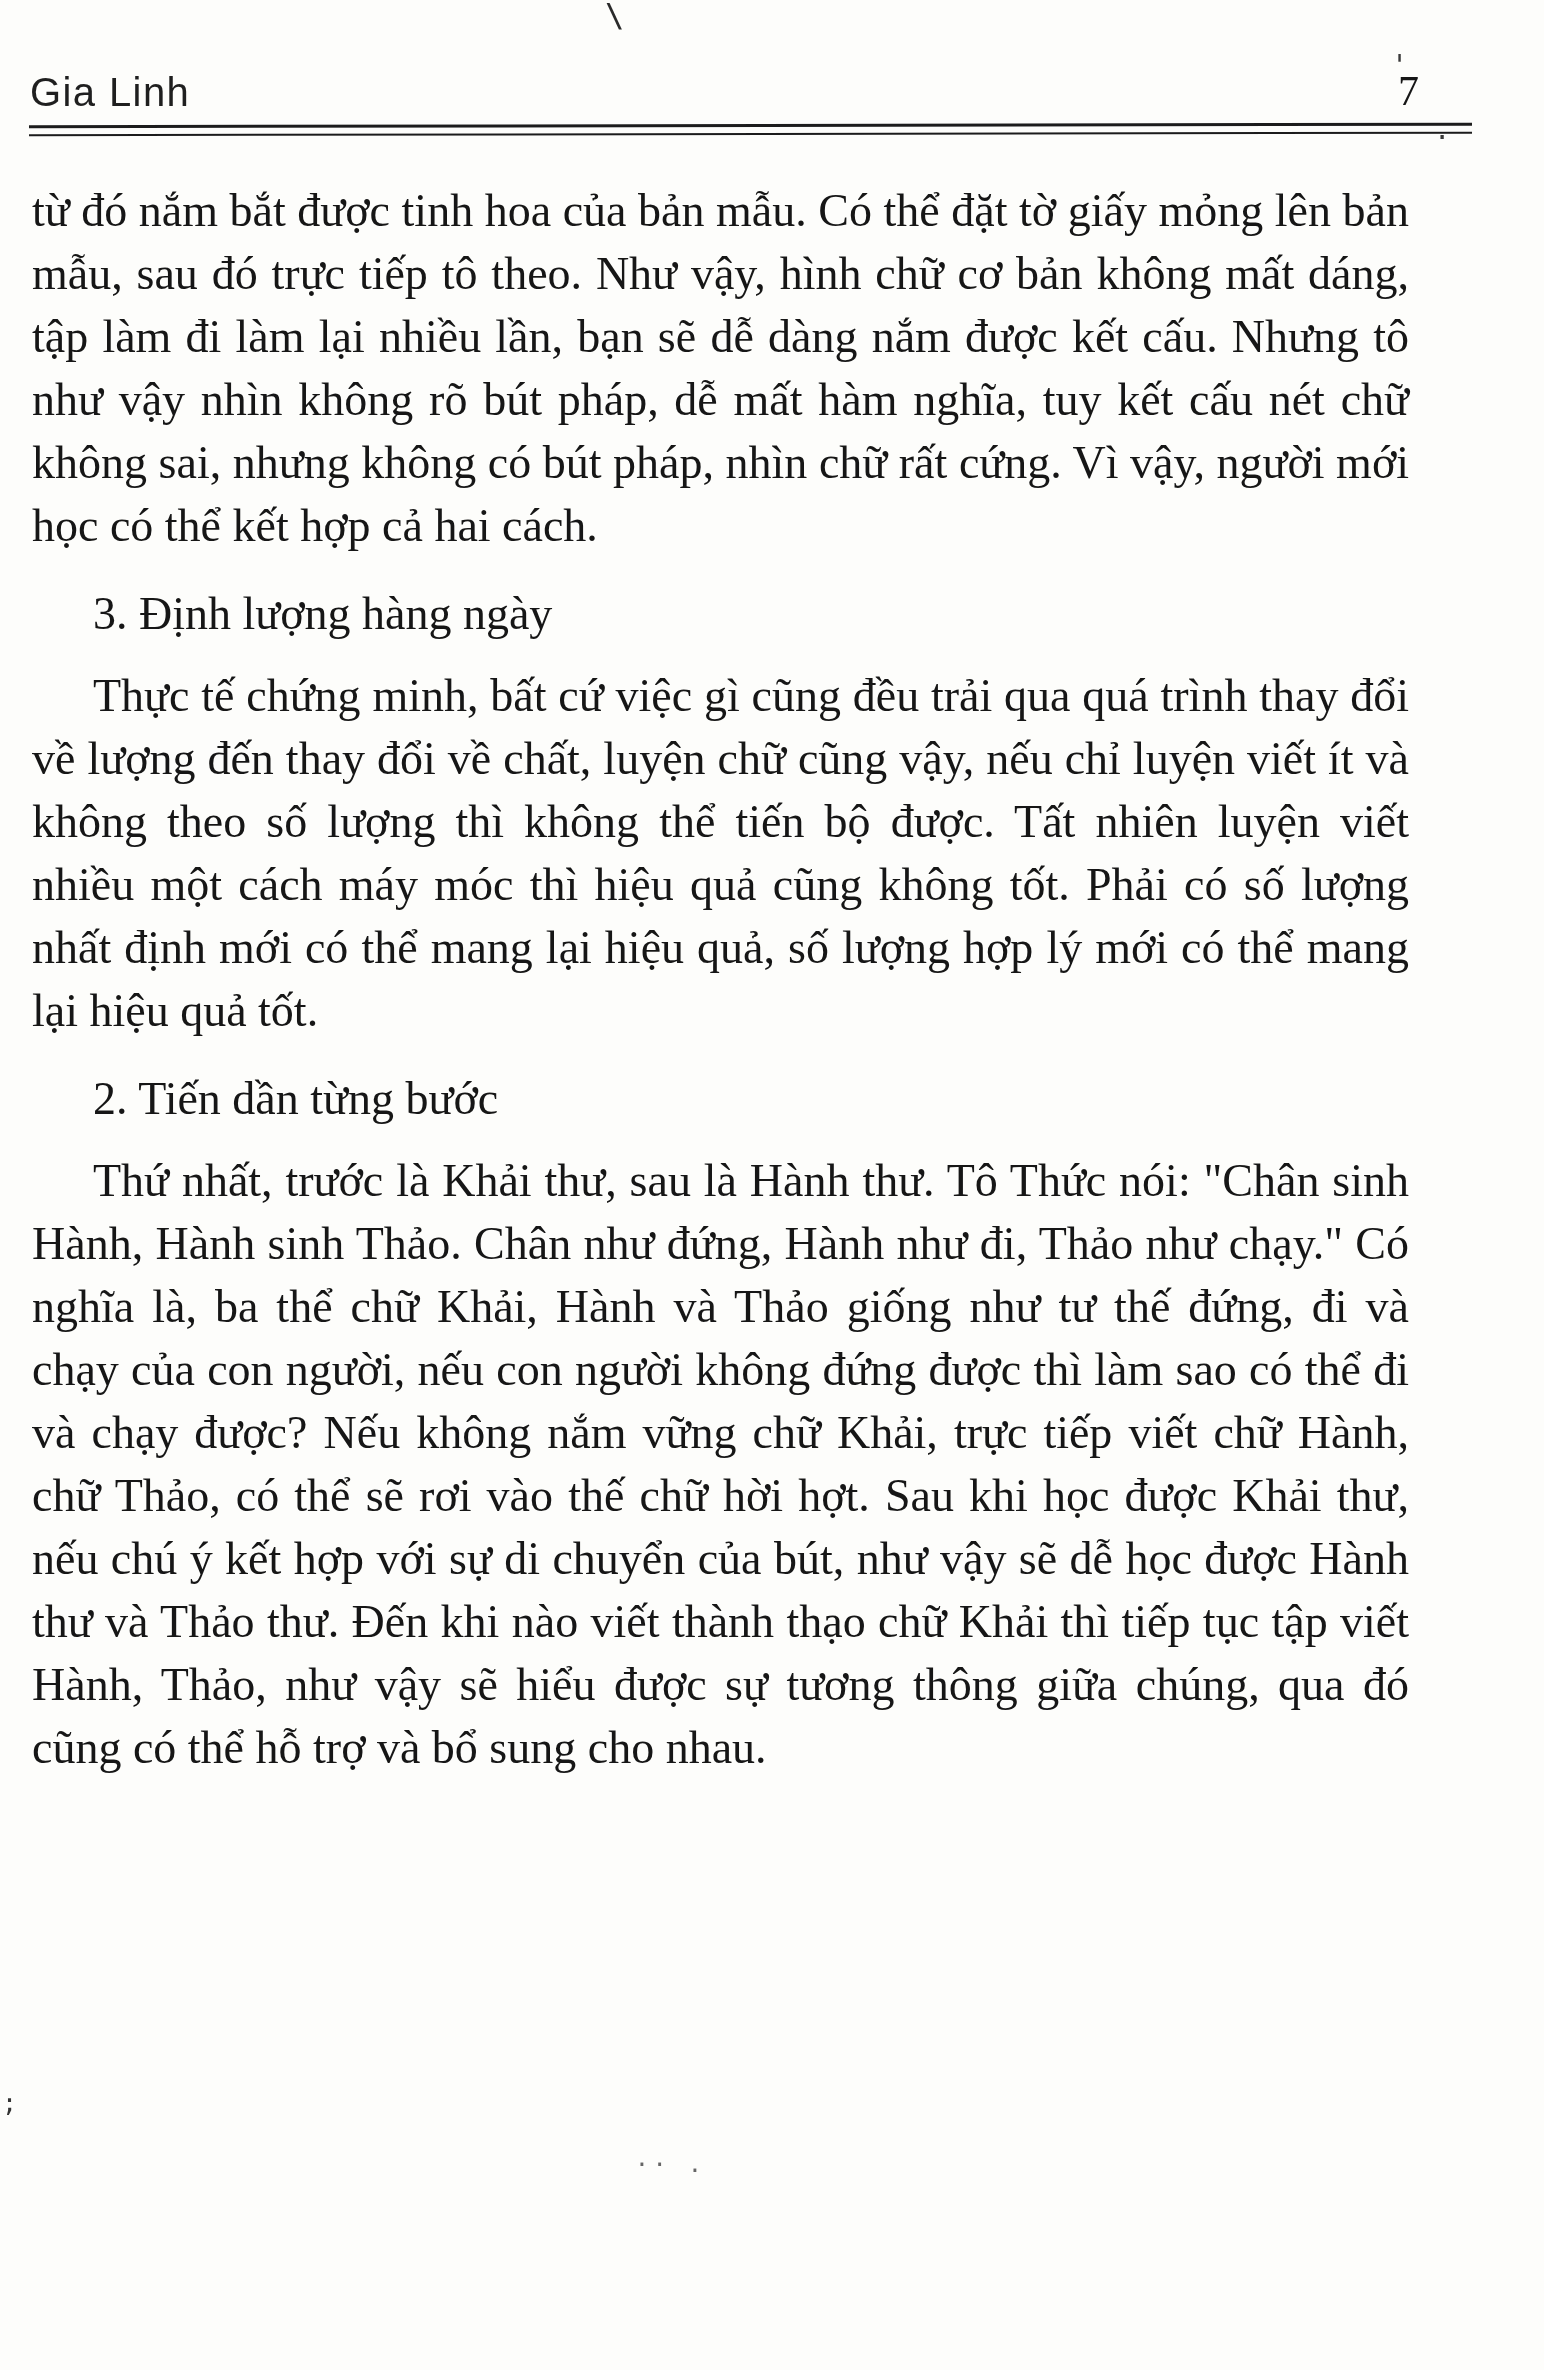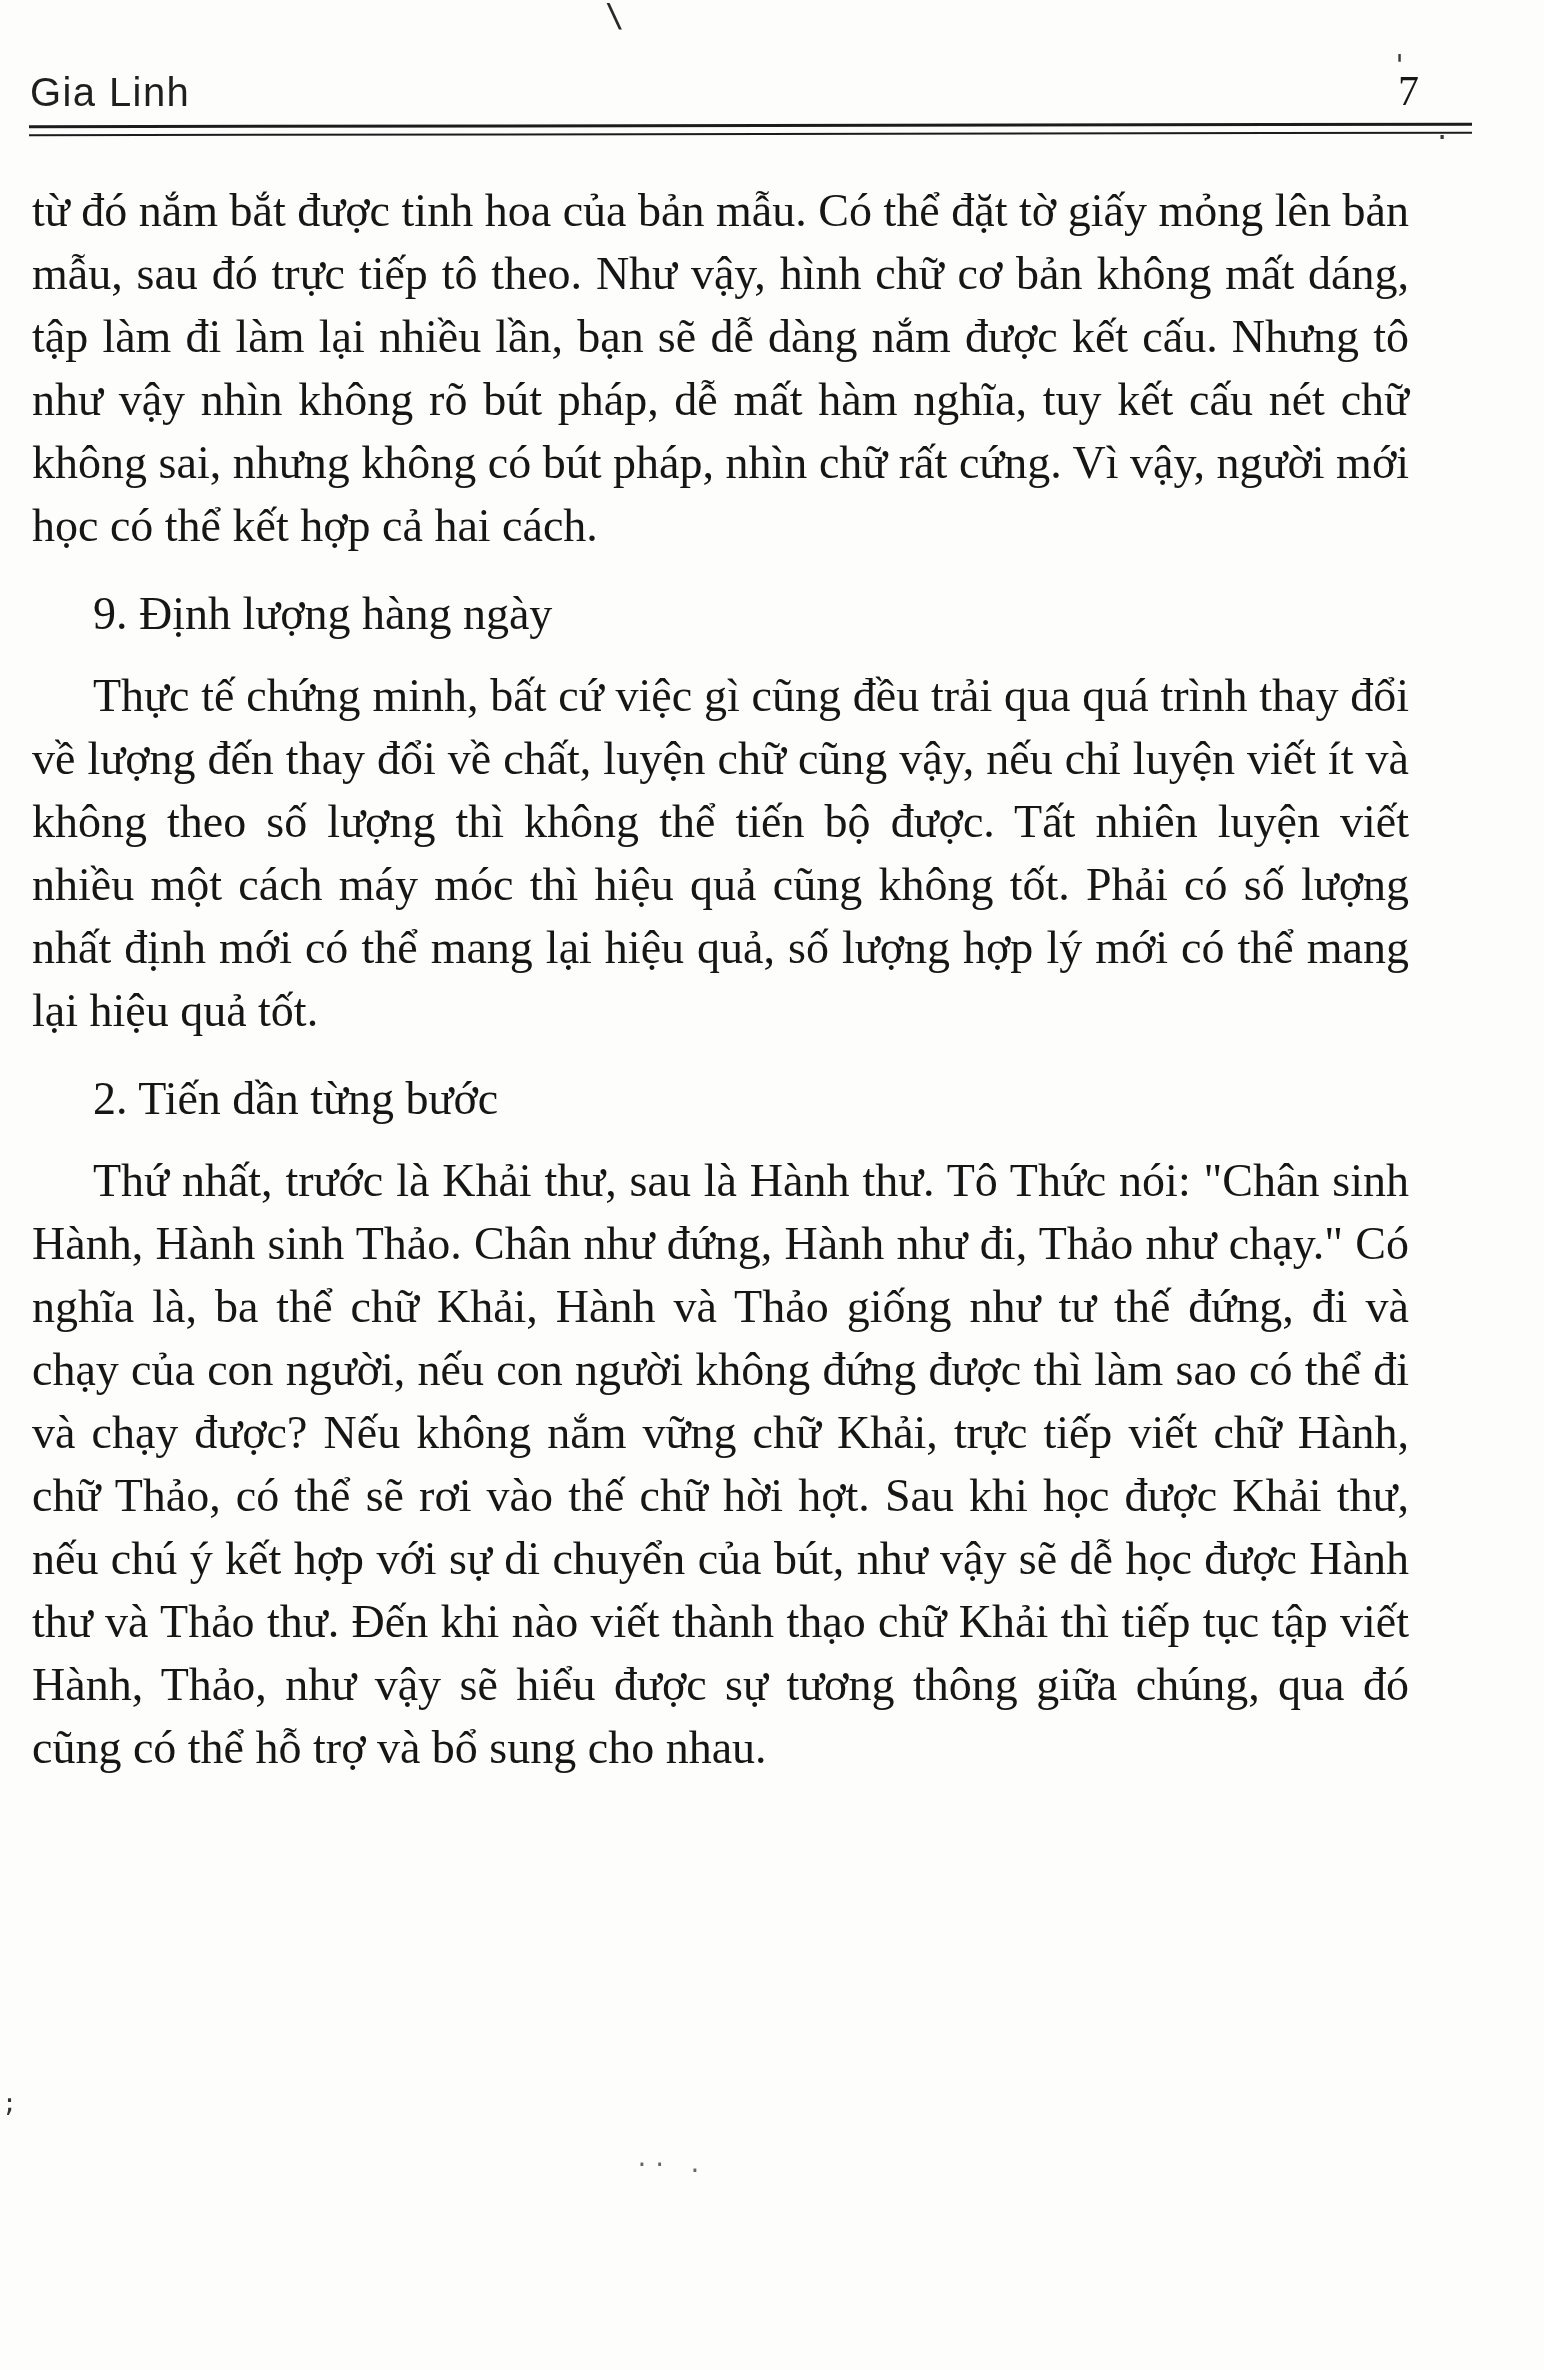--- a/index.html
+++ b/index.html
@@ -90,21 +90,21 @@
 
   <div class="header-row">
     <span class="header-title">Gia Linh</span>
     <span class="page-number">7</span>
   </div>
   <div class="header-rule"></div>
 
   <div class="content">
     <p class="para">từ đó nắm bắt được tinh hoa của bản mẫu. Có thể đặt tờ giấy mỏng lên bản mẫu, sau đó trực tiếp tô theo. Như vậy, hình chữ cơ bản không mất dáng, tập làm đi làm lại nhiều lần, bạn sẽ dễ dàng nắm được kết cấu. Nhưng tô như vậy nhìn không rõ bút pháp, dễ mất hàm nghĩa, tuy kết cấu nét chữ không sai, nhưng không có bút pháp, nhìn chữ rất cứng. Vì vậy, người mới học có thể kết hợp cả hai cách.</p>
 
-    <p class="section-heading">9. Định lượng hàng ngày</p>
+    <p class="section-heading">3. Định lượng hàng ngày</p>
 
     <p class="para para-indent">Thực tế chứng minh, bất cứ việc gì cũng đều trải qua quá trình thay đổi về lượng đến thay đổi về chất, luyện chữ cũng vậy, nếu chỉ luyện viết ít và không theo số lượng thì không thể tiến bộ được. Tất nhiên luyện viết nhiều một cách máy móc thì hiệu quả cũng không tốt. Phải có số lượng nhất định mới có thể mang lại hiệu quả, số lượng hợp lý mới có thể mang lại hiệu quả tốt.</p>
 
     <p class="section-heading">2. Tiến dần từng bước</p>
 
 
     <p class="para para-indent">Thứ nhất, trước là Khải thư, sau là Hành thư. Tô Thức nói: "Chân sinh Hành, Hành sinh Thảo. Chân như đứng, Hành như đi, Thảo như chạy." Có nghĩa là, ba thể chữ Khải, Hành và Thảo giống như tư thế đứng, đi và chạy của con người, nếu con người không đứng được thì làm sao có thể đi và chạy được? Nếu không nắm vững chữ Khải, trực tiếp viết chữ Hành, chữ Thảo, có thể sẽ rơi vào thế chữ hời hợt. Sau khi học được Khải thư, nếu chú ý kết hợp với sự di chuyển của bút, như vậy sẽ dễ học được Hành thư và Thảo thư. Đến khi nào viết thành thạo chữ Khải thì tiếp tục tập viết Hành, Thảo, như vậy sẽ hiểu được sự tương thông giữa chúng, qua đó cũng có thể hỗ trợ và bổ sung cho nhau.</p>
   </div>
 
   <span class="artifact artifact-top-mark">\</span>

